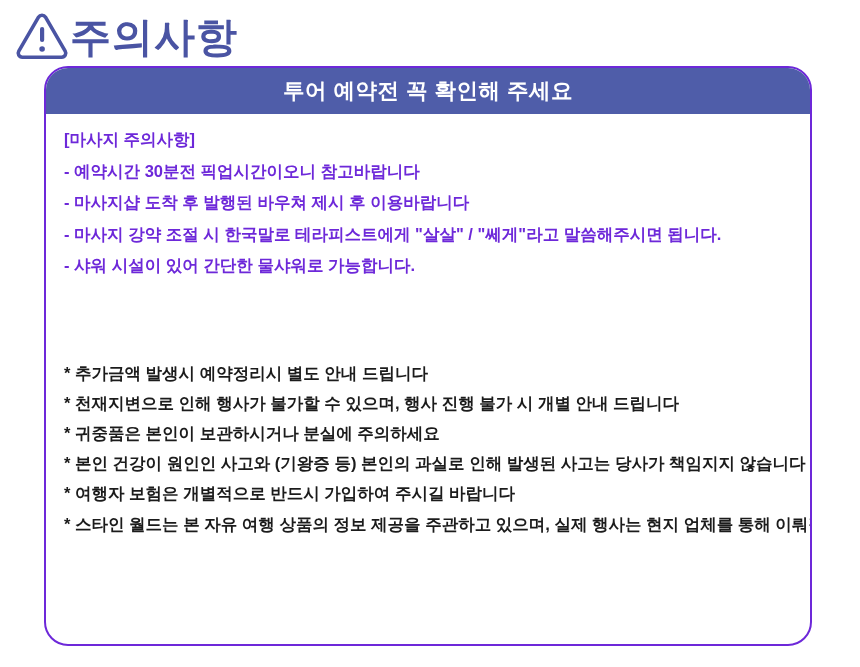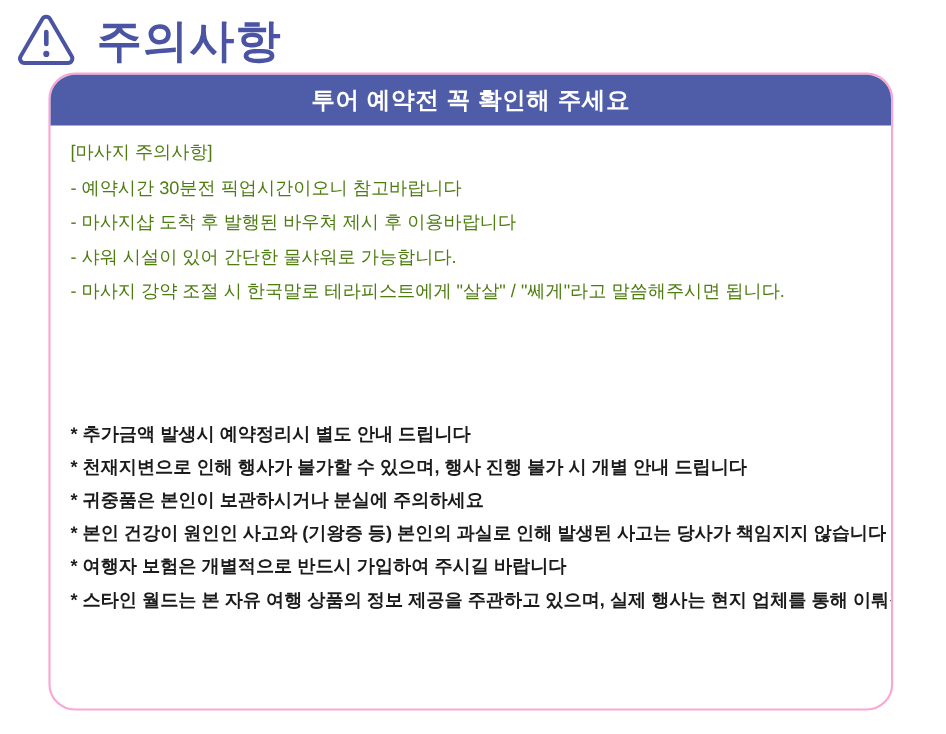--- a/index.html
+++ b/index.html
@@ -8,66 +8,66 @@
     background: #ffffff;
     font-family: "Liberation Sans", "DejaVu Sans", sans-serif;
     overflow: hidden;
   }
   .page { width: 860px; height: 667px; position: relative; }
 
   
   .title-row {
     position: absolute;
     left: 14px; top: 10px;
-    display: flex; align-items: center; gap: 18px;
+    display: flex; align-items: center; 
     height: 52px;
     font-family: Liberation Serif, serif;
   }
   .warn-icon-wrap { width: 56px; height: 50px; display: flex; align-items: center; justify-content: center; }
   .page-title {
     font-size: 41px;
     font-weight: 800;
     letter-spacing: 1px;
     color: #4a54a3;
     line-height: 1;
     padding-top: 2px;
   }
 
   
   .notice-box {
     position: absolute;
     left: 44px; top: 66px;
     width: 768px; height: 580px;
-    border: 2px solid #f9a8d4;
+    border: 2px solid #6d28d9;
     border-radius: 24px;
     background: #ffffff;
     overflow: hidden;
   }
   .notice-header {
     height: 47px;
     margin: -1px -1px 0 -1px;
     background: #4f5da9;
     border-radius: 22px 22px 0 0;
     display: flex; align-items: center; justify-content: center;
     color: #ffffff;
     font-size: 21.5px;
     font-weight: 800;
     letter-spacing: 0.5px;
   }
   .notice-body {
     padding: 10px 18px 10px 18px;
   }
   .massage-section .line {
     font-size: 16.5px;
-    font-weight: 400;
-    color: #4d7c0f;
+    font-weight: 700;
+    color: #6d28d9;
     line-height: 31.5px;
     white-space: nowrap;
   }
-  .general-section { margin-top: 98px; }
+  .general-section { margin-top: 76px; }
   .general-section .line {
     font-size: 16.5px;
     font-weight: 600;
     color: #1b1b1b;
     line-height: 30.2px;
     white-space: nowrap;
   }
 </style>
 </head>
 <body>
@@ -87,22 +87,22 @@
 
   <div class="notice-box">
     <div class="notice-header">투어 예약전 꼭 확인해 주세요</div>
 
     <div class="notice-body">
 
       <div class="massage-section">
         <div class="line">[마사지 주의사항]</div>
         <div class="line">- 예약시간 30분전 픽업시간이오니 참고바랍니다</div>
         <div class="line">- 마사지샵 도착 후 발행된 바우쳐 제시 후 이용바랍니다</div>
+        <div class="line">- 마사지 강약 조절 시 한국말로 테라피스트에게 "살살" / "쎄게"라고 말씀해주시면 됩니다.</div>
         <div class="line">- 샤워 시설이 있어 간단한 물샤워로 가능합니다.</div>
-        <div class="line">- 마사지 강약 조절 시 한국말로 테라피스트에게 "살살" / "쎄게"라고 말씀해주시면 됩니다.</div>
       </div>
 
       <div class="general-section">
         <div class="line">* 추가금액 발생시 예약정리시 별도 안내 드립니다</div>
         <div class="line">* 천재지변으로 인해 행사가 불가할 수 있으며, 행사 진행 불가 시 개별 안내 드립니다</div>
         <div class="line">* 귀중품은 본인이 보관하시거나 분실에 주의하세요</div>
         <div class="line">* 본인 건강이 원인인 사고와 (기왕증 등) 본인의 과실로 인해 발생된 사고는 당사가 책임지지 않습니다</div>
         <div class="line">* 여행자 보험은 개별적으로 반드시 가입하여 주시길 바랍니다</div>
         <div class="line">* 스타인 월드는 본 자유 여행 상품의 정보 제공을 주관하고 있으며, 실제 행사는 현지 업체를 통해 이뤄집니다</div>
       </div>

